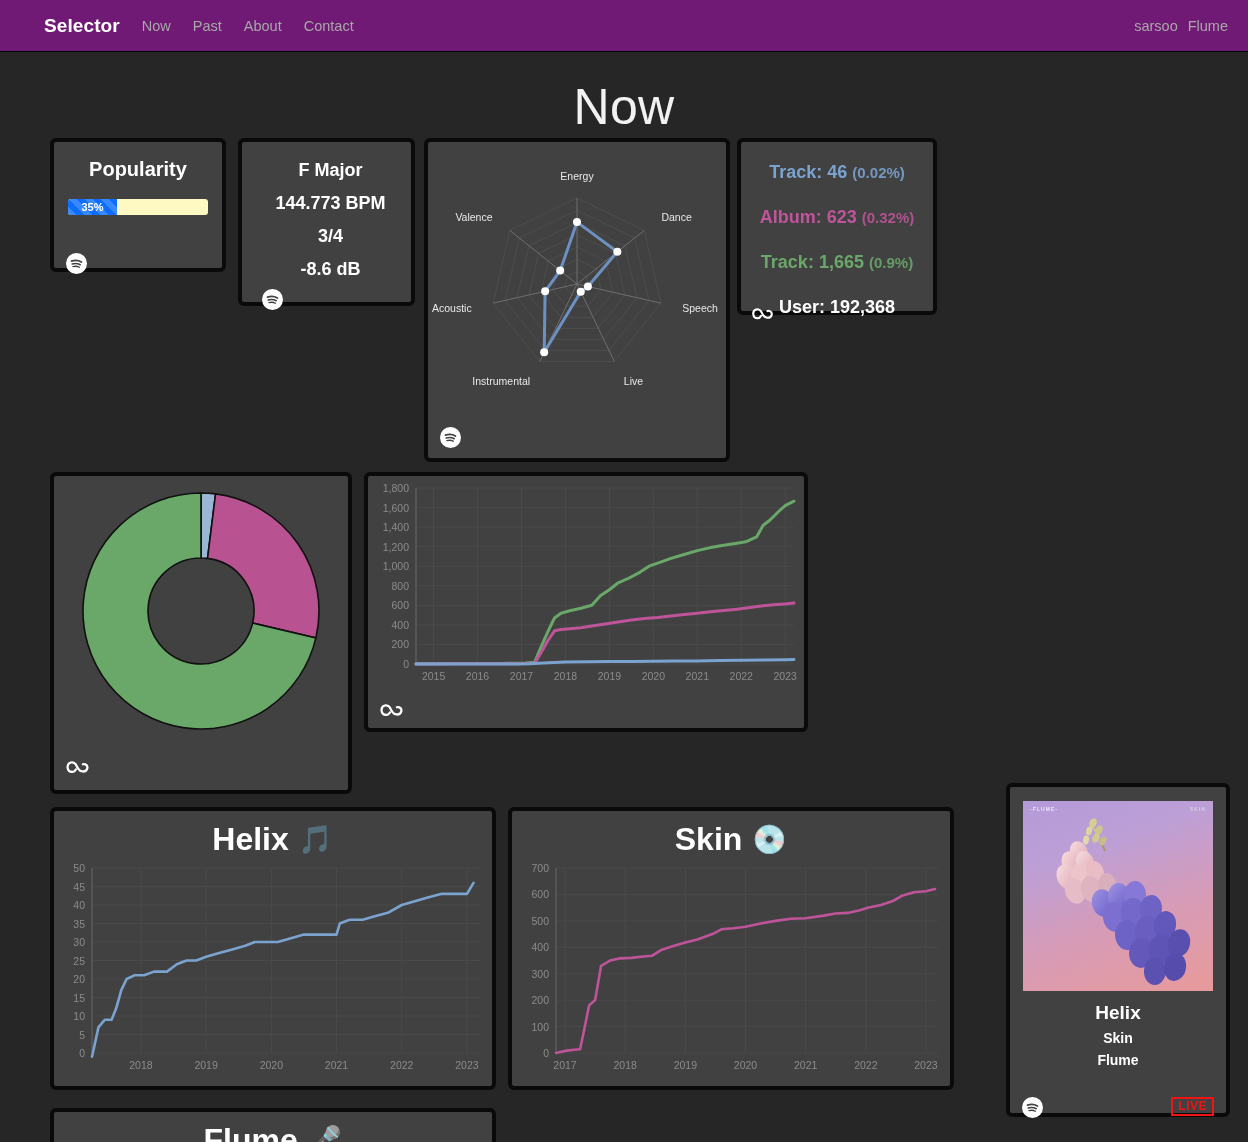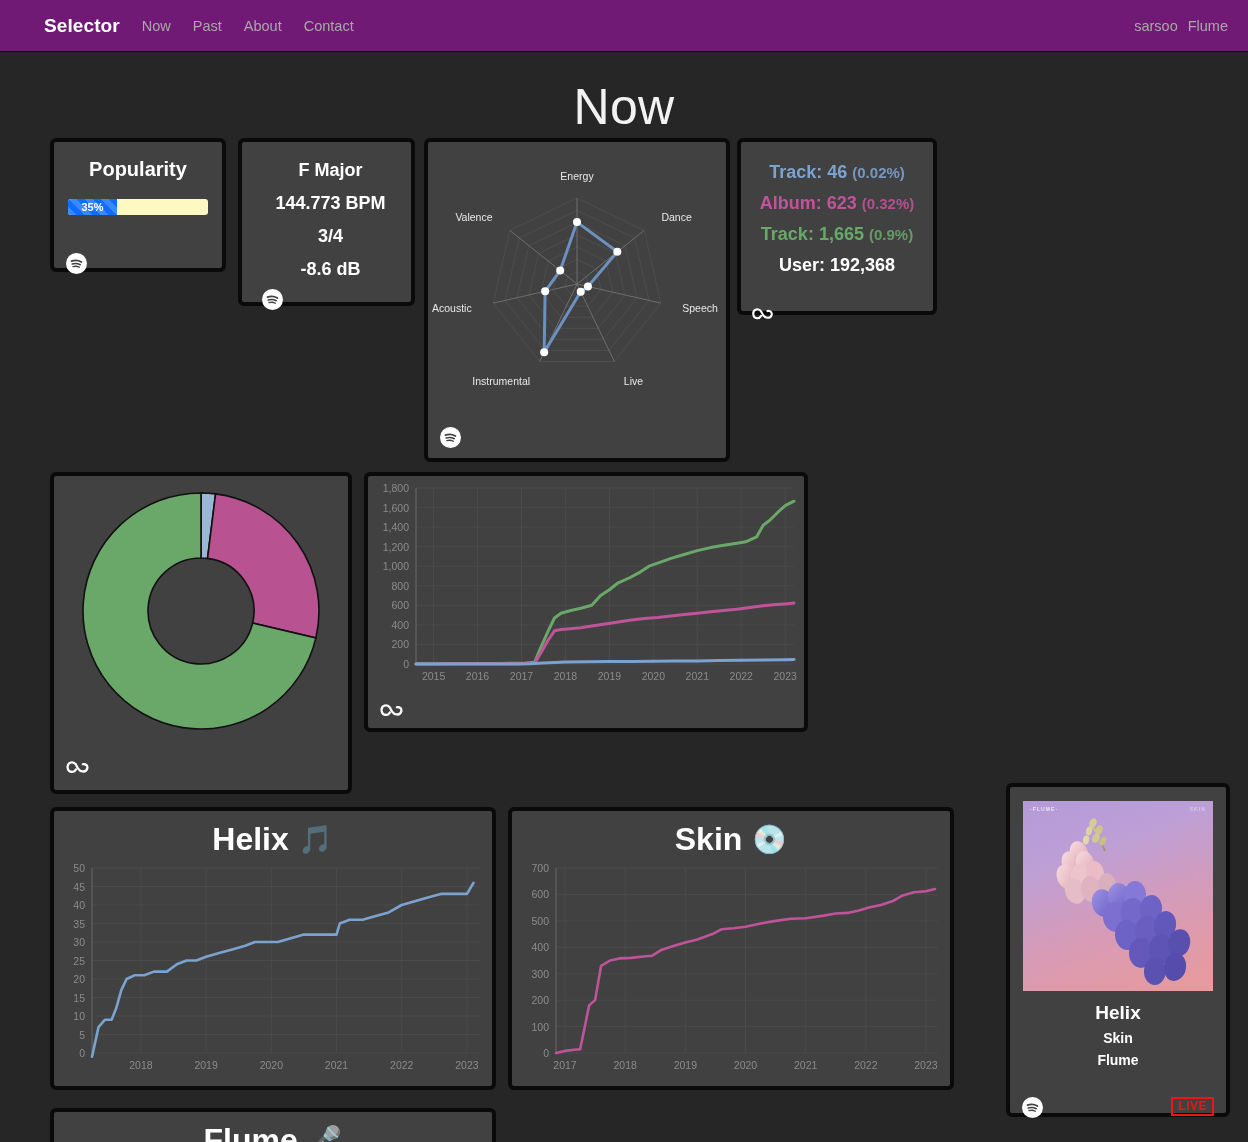--- a/index.html
+++ b/index.html
@@ -78,21 +78,21 @@
     text-align: center; margin-top: 12px;
   }
   .feat-line:first-child { margin-top: 18px; }
 
   
   #radar-card { left: 424px; top: 138px; width: 306px; height: 324px; }
 
   
   #stats-card { left: 737px; top: 138px; width: 200px; height: 177px; }
   .stat-line {
-    font-size: 18px; font-weight: bold; text-align: center; margin-top: 10px;
+    font-size: 18px; font-weight: bold; text-align: center; margin-top: 24px;
   }
   .stat-line:first-child { margin-top: 20px; }
   .stat-pct { font-size: 15px; font-weight: bold; opacity: .88; }
 
   
   #donut-card { left: 50px; top: 472px; width: 302px; height: 322px; }
 
   
   #cumulative-card { left: 364px; top: 472px; width: 444px; height: 260px; }
 

